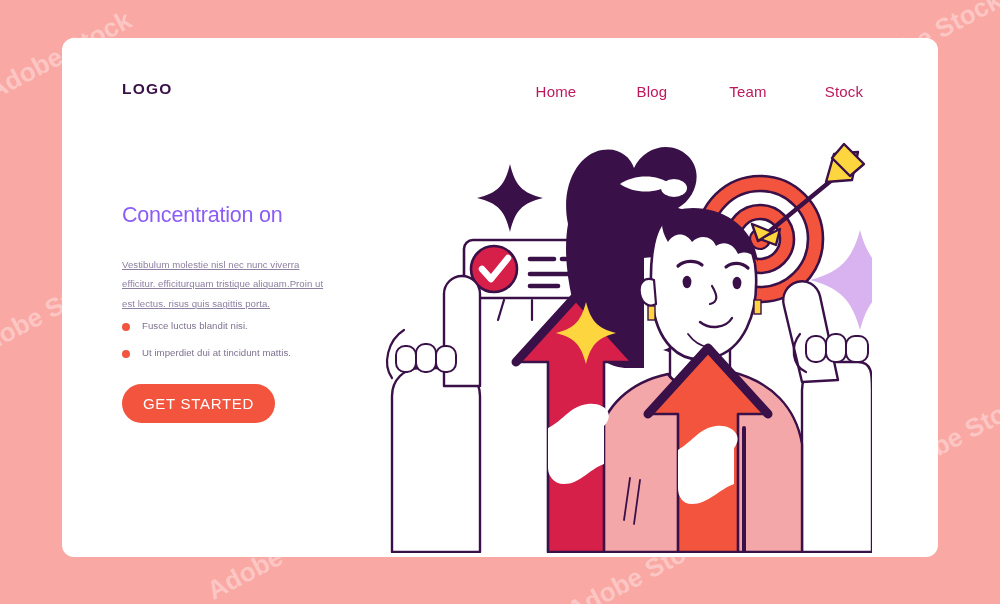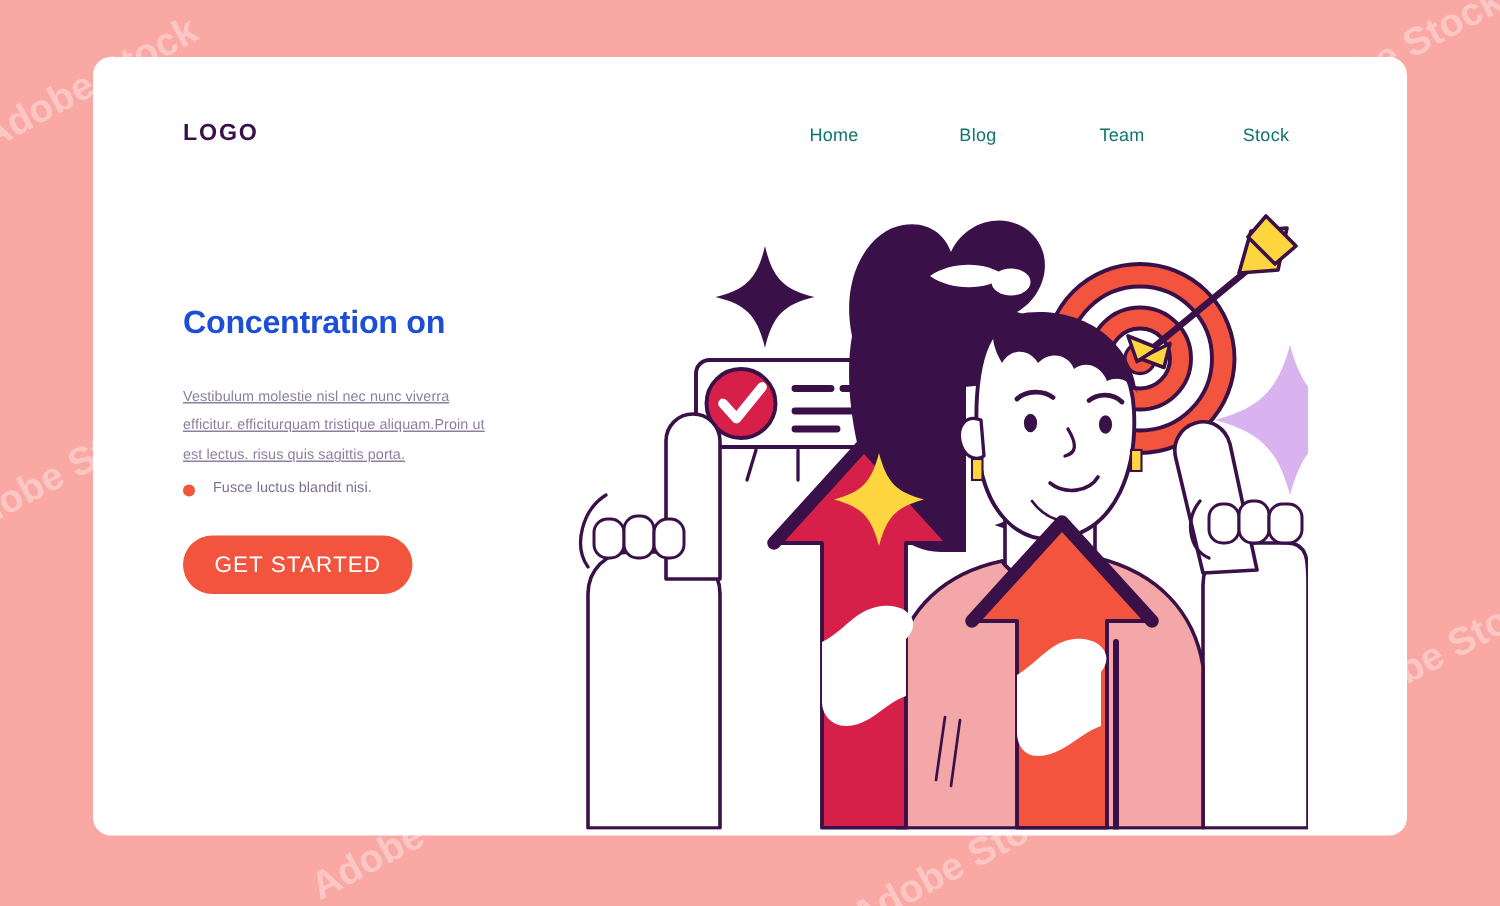--- a/index.html
+++ b/index.html
@@ -60,40 +60,40 @@
     color: #3a1048;
   }
   .nav {
     position: absolute;
     right: 46px;
     top: 45px;
     display: flex;
     gap: 0;
   }
   .nav-item {
-    font-size: 12px;
-    color: #0f766e;
+    font-size: 15px;
+    color: #be185d;
     letter-spacing: .2px;
     cursor: pointer;
     text-align: center;
     width: 96px;
   }
 
   
   .hero-left {
     position: absolute;
     left: 60px;
     top: 160px;
     width: 268px;
   }
   .headline {
     font-size: 21.5px;
     line-height: 1.62;
-    font-weight: 700;
-    color: #1d4ed8;
+    font-weight: 400;
+    color: #8b5cf6;
     letter-spacing: -0.2px;
     margin: 0 0 22px 0;
   }
   .headline span { display: block; }
   .body-copy {
     margin: 0 0 6px 0;
     font-size: 9.6px;
     line-height: 2.05;
     color: #8d7fa0;
     letter-spacing: .05px;
@@ -172,20 +172,24 @@
     <div class="hero-left">
       <h1 class="headline">
         <span>Concentration on</span>
       </h1>
       <p class="body-copy">Vestibulum molestie nisl nec nunc viverra efficitur. efficiturquam tristique aliquam.Proin ut est lectus. risus quis sagittis porta.</p>
       <ul class="bullets">
         <li class="bullet">
           <span class="bullet-dot"></span>
           <span class="bullet-text">Fusce luctus blandit nisi.</span>
         </li>
+        <li class="bullet">
+          <span class="bullet-dot"></span>
+          <span class="bullet-text">Ut imperdiet dui at tincidunt mattis.</span>
+        </li>
       </ul>
       <button class="cta">GET STARTED</button>
     </div>
 
     <div class="illustration">
       <svg width="490" height="425" viewBox="0 0 490 425" xmlns="http://www.w3.org/2000/svg">
 
         <path d="M478 102 C 470 132 458 144 428 152 C 458 160 470 172 478 202 C 486 172 498 160 528 152 C 498 144 486 132 478 102 Z" fill="#d9b3f0"></path>
 
         <g>

